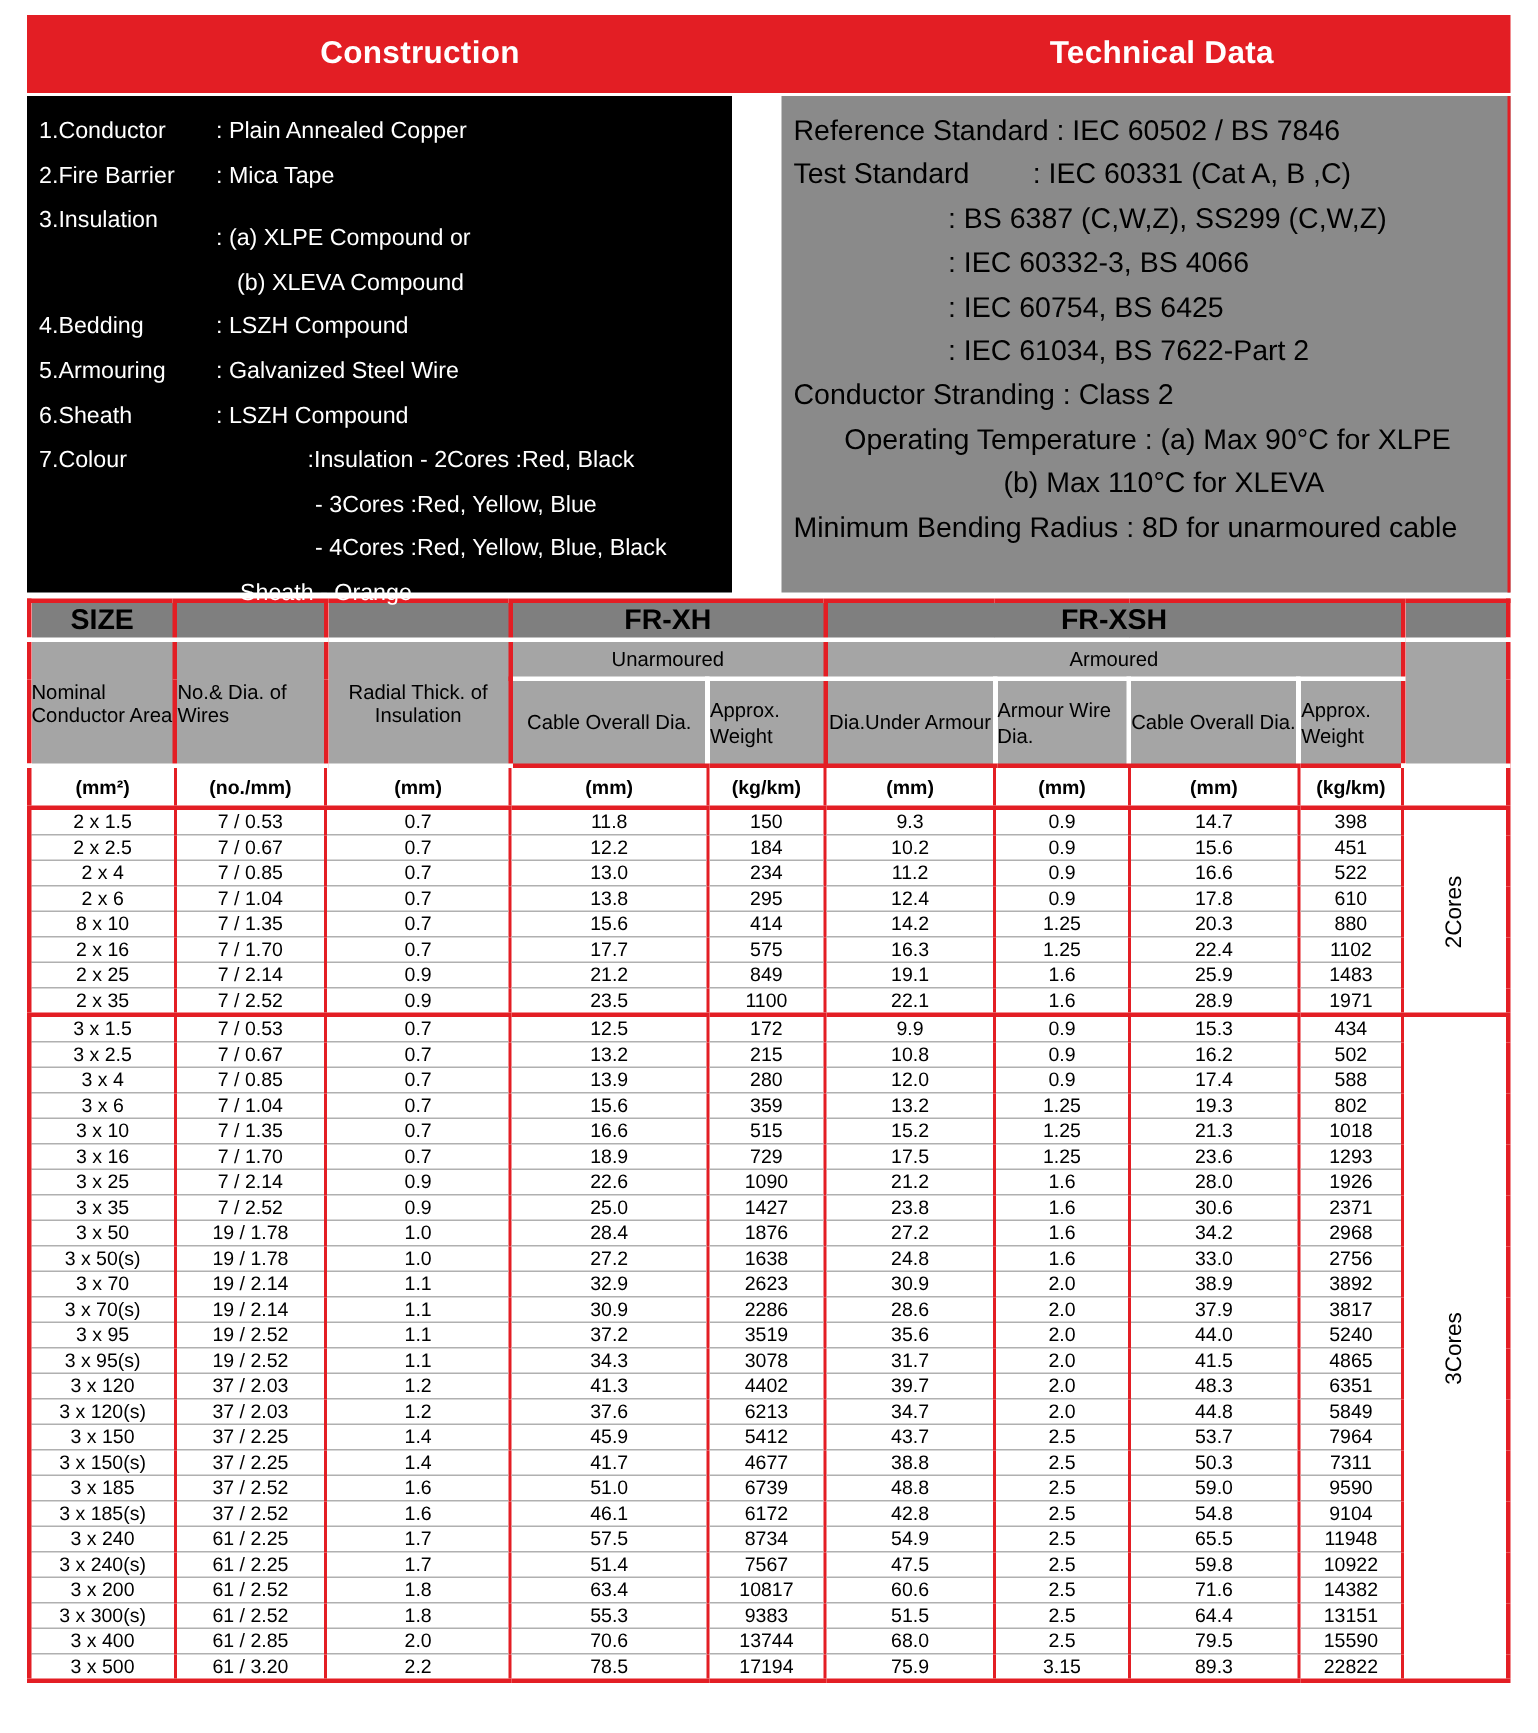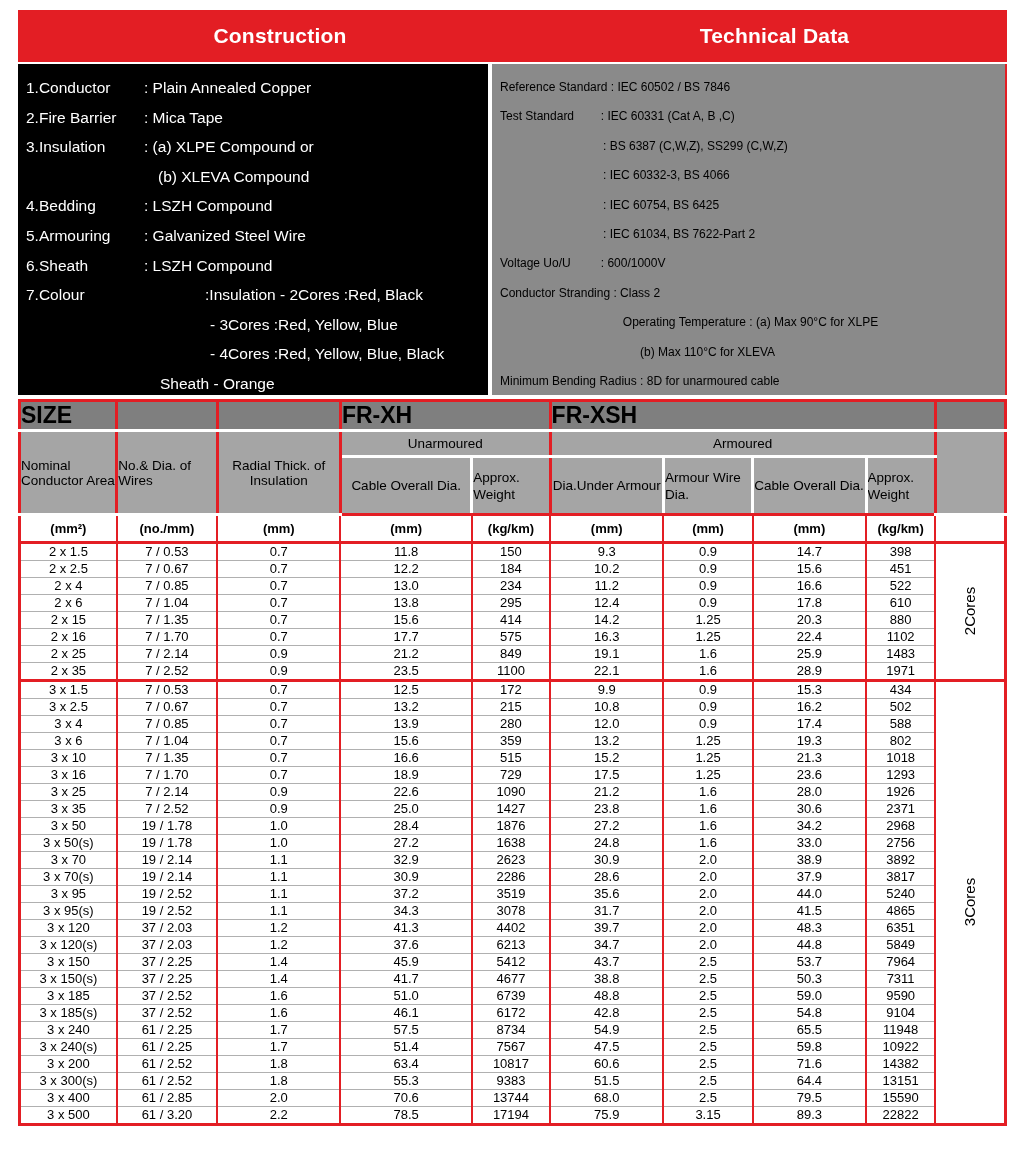--- a/index.html
+++ b/index.html
@@ -28,44 +28,45 @@
 
   
   .panels{display:flex;margin-top:2px;height:331px;}
   .panel-construction{
     width:470px;background:var(--panel-black);color:#fff;
     padding:9px 4px 6px 8px;font-size:15.5px;
   }
   .panel-gap{width:4px;background:#fff;}
   .panel-technical{
     flex:1;background:var(--panel-gray);color:#000;
-    padding:9px 4px 6px 8px;font-size:12px;
+    padding:9px 4px 6px 8px;font-size:19px;
     border-right:2px solid var(--red);
+    margin-left:29px;
   }
   .c-line{display:flex;line-height:29.6px;white-space:pre;}
   .c-label{width:118px;flex:none;}
   .c-value{flex:1;}
   .t-line{line-height:29.4px;white-space:pre;}
 
   
   table.spec{
     width:989px;margin-top:4px;border-collapse:collapse;table-layout:fixed;
     border:3px solid var(--red);
   }
   table.spec td,table.spec th{padding:0;font-weight:normal;overflow:hidden;}
 
   
   col.c1{width:97px}col.c2{width:100px}col.c3{width:123px}col.c4{width:131px}
   col.c5{width:78px}col.c6{width:113px}col.c7{width:89px}col.c8{width:113px}
   col.c9{width:69px}col.c10{width:70px}
 
   tr.grp th{
-    background:var(--hdr-dark);height:26px;font-weight:bold;font-size:23px;
+    background:var(--hdr-dark);height:26px;font-weight:bold;font-size:19px;
     border-right:3px solid var(--red);border-bottom:3px solid #fff;
-    text-align:left;vertical-align:middle;
+    text-align:center;vertical-align:middle;
   }
   tr.grp th:last-child{border-right:none;}
 
   th.h2{
     background:var(--hdr-gray);font-weight:bold;font-size:13.5px;
     vertical-align:middle;text-align:center;
   }
   tr.sub th{height:26px;border-bottom:3px solid #fff;border-right:3px solid var(--red);}
   tr.cols th{height:58px;border-right:3px solid #fff;border-bottom:3px solid var(--red);}
   th.redR{border-right:3px solid var(--red) !important;}
@@ -102,39 +103,38 @@
 
   <div class="titlebar">
     <div class="cell left">Construction</div>
     <div class="cell right">Technical Data</div>
   </div>
 
   <div class="panels">
     <div class="panel-construction" id="construction-list">
         <div class="c-line"><span class="c-label">1.Conductor</span><span class="c-value" style="padding-left: 0px;">: Plain Annealed Copper</span></div>
         <div class="c-line"><span class="c-label">2.Fire Barrier</span><span class="c-value" style="padding-left: 0px;">: Mica Tape</span></div>
-        <div class="c-line"><span class="c-label">3.Insulation</span><span class="c-value" style="padding-left: 0px;">: (a) XLPE Compound or</span></div>
+        <div class="c-line"><span class="c-label">3.Insulation</span><span class="c-value" style="padding-left: 0px; margin-top: 12px;">: (a) XLPE Compound or</span></div>
         <div class="c-line"><span class="c-label"></span><span class="c-value" style="padding-left: 14px;">(b) XLEVA Compound</span></div>
         <div class="c-line"><span class="c-label">4.Bedding</span><span class="c-value" style="padding-left: 0px;">: LSZH Compound</span></div>
         <div class="c-line"><span class="c-label">5.Armouring</span><span class="c-value" style="padding-left: 0px;">: Galvanized Steel Wire</span></div>
         <div class="c-line"><span class="c-label">6.Sheath</span><span class="c-value" style="padding-left: 0px;">: LSZH Compound</span></div>
         <div class="c-line"><span class="c-label">7.Colour</span><span class="c-value" style="padding-left: 0px; text-align: center;">:Insulation - 2Cores :Red, Black</span></div>
         <div class="c-line"><span class="c-label"></span><span class="c-value" style="padding-left: 66px;">- 3Cores :Red, Yellow, Blue</span></div>
         <div class="c-line"><span class="c-label"></span><span class="c-value" style="padding-left: 66px;">- 4Cores :Red, Yellow, Blue, Black</span></div>
         <div class="c-line"><span class="c-label"></span><span class="c-value" style="padding-left: 16px;">Sheath - Orange</span></div>
       </div>
     <div class="panel-gap"></div>
     <div class="panel-technical" id="technical-list">
         <div class="t-line" style="padding-left: 0px;">Reference Standard : IEC 60502 / BS 7846</div>
         <div class="t-line" style="padding-left: 0px;">Test Standard        : IEC 60331 (Cat A, B ,C)</div>
         <div class="t-line" style="padding-left: 103px;">: BS 6387 (C,W,Z), SS299 (C,W,Z)</div>
         <div class="t-line" style="padding-left: 103px;">: IEC 60332-3, BS 4066</div>
         <div class="t-line" style="padding-left: 103px;">: IEC 60754, BS 6425</div>
         <div class="t-line" style="padding-left: 103px;">: IEC 61034, BS 7622-Part 2</div>
-        <div class="t-line" style="padding-left: 0px;">Voltage Uo/U         : 600/1000V</div>
         <div class="t-line" style="padding-left: 0px;">Conductor Stranding : Class 2</div>
         <div class="t-line" style="padding-left: 0px; text-align: center;">Operating Temperature : (a) Max 90°C for XLPE</div>
         <div class="t-line" style="padding-left: 140px;">(b) Max 110°C for XLEVA</div>
         <div class="t-line" style="padding-left: 0px;">Minimum Bending Radius : 8D for unarmoured cable</div>
       </div>
   </div>
 
   <table class="spec">
     <colgroup>
       <col class="c1">
@@ -226,21 +226,21 @@
           <td>7 / 1.04</td>
           <td>0.7</td>
           <td>13.8</td>
           <td>295</td>
           <td>12.4</td>
           <td>0.9</td>
           <td>17.8</td>
           <td>610</td>
         </tr>
         <tr class="data">
-          <td>2 x 15</td>
+          <td>8 x 10</td>
           <td>7 / 1.35</td>
           <td>0.7</td>
           <td>15.6</td>
           <td>414</td>
           <td>14.2</td>
           <td>1.25</td>
           <td>20.3</td>
           <td>880</td>
         </tr>
         <tr class="data">

